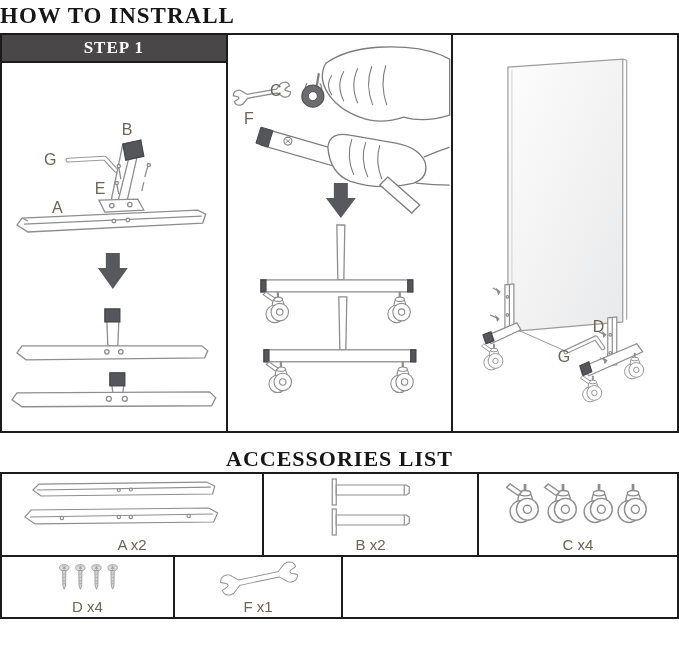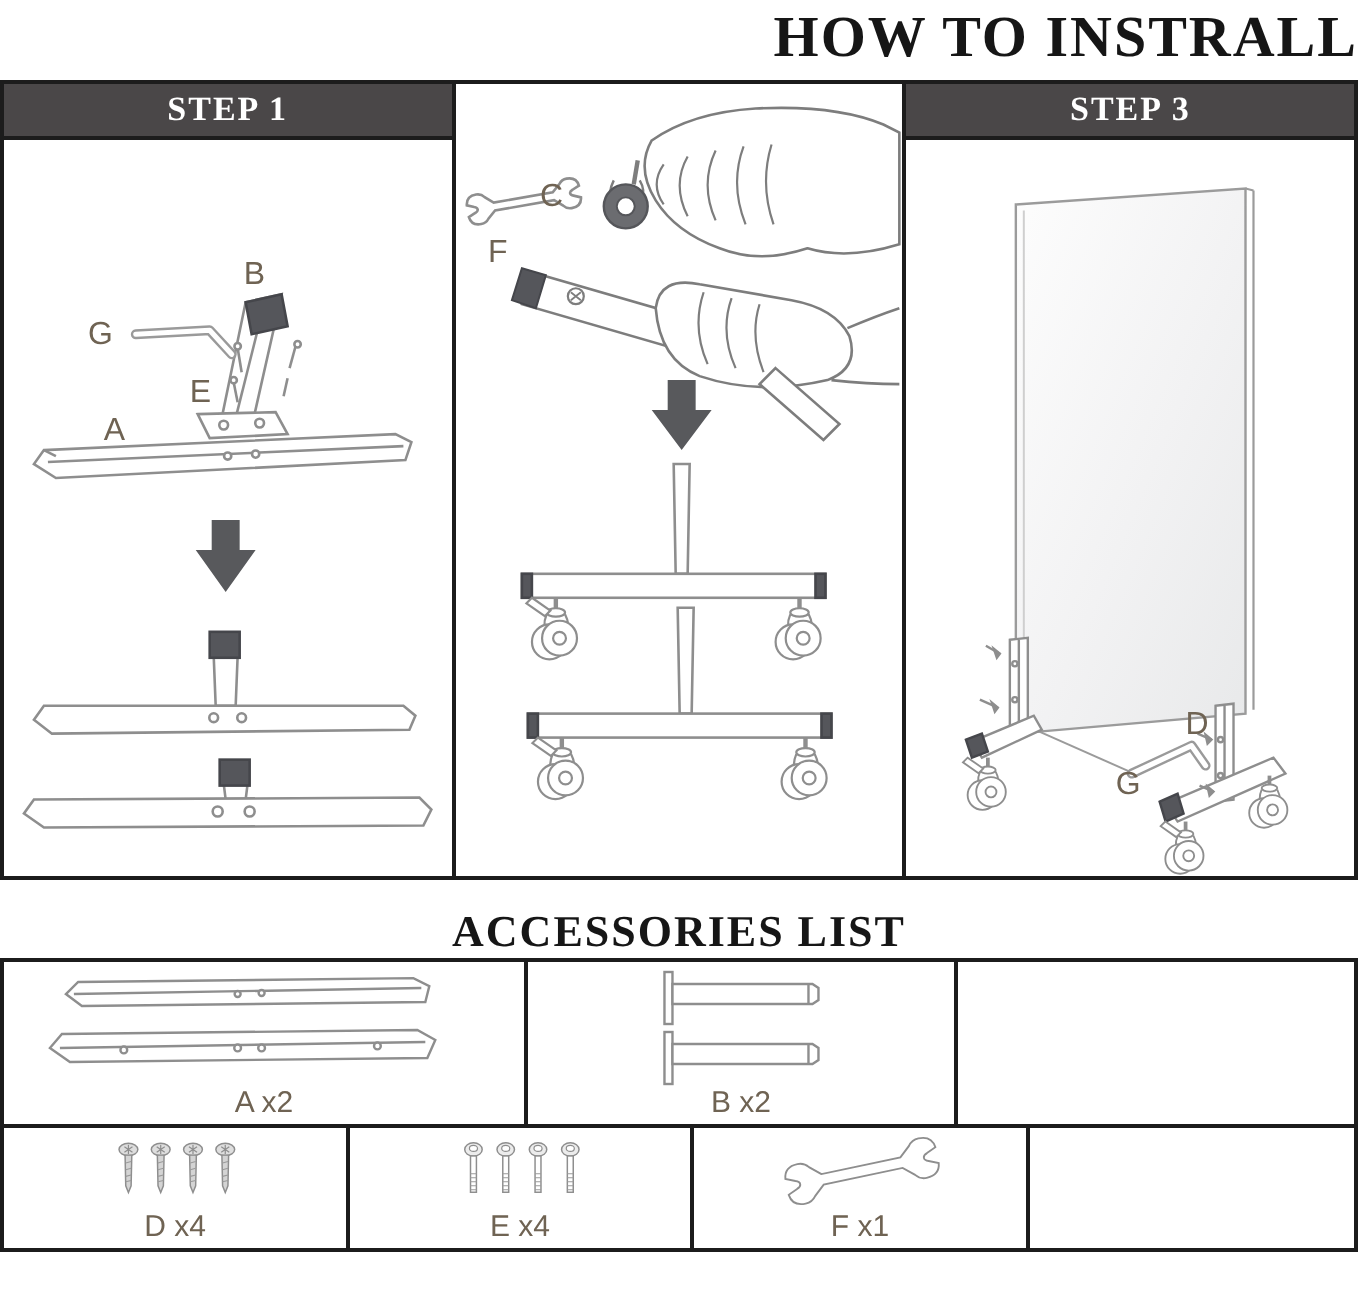--- a/index.html
+++ b/index.html
@@ -1,19 +1,19 @@
 <!DOCTYPE html>
 <html><head>
 <meta charset="utf-8">
 <style>
   html,body{margin:0;padding:0;background:#fff;}
   body{width:679px;height:656px;overflow:hidden;font-family:"Liberation Sans",sans-serif;}
   .main-title{
-    margin:3px 0 4px 0;text-align:right;color:#161616;
-    font-family:"Liberation Serif",serif;font-weight:bold;font-size:29px;letter-spacing:1px;
+    margin:3px 0 4px 0;text-align:left;color:#161616;
+    font-family:"Liberation Serif",serif;font-weight:bold;font-size:23px;letter-spacing:1px;
   }
   .steps{display:flex;border:2px solid #1c1c1c;box-sizing:border-box;width:679px;}
   .step-col{flex:1;display:flex;flex-direction:column;min-width:0;}
   .step-col.divider{border-right:2px solid #1c1c1c;}
   .step-header{
     background:#4a4748;color:#fff;text-align:center;height:26px;line-height:26px;
     font-family:"Liberation Serif",serif;font-weight:bold;font-size:17px;letter-spacing:1px;
     border-bottom:2px solid #1c1c1c;
   }
   .step-panel{height:368px;background:#fff;}
@@ -165,21 +165,20 @@
           <rect x="36" y="315" width="5" height="12" fill="#55565b" stroke="#45464b"></rect>
           <rect x="183" y="315" width="5" height="12" fill="#55565b" stroke="#45464b"></rect>
         </g>
         <use href="#castb-def" transform="translate(53,327) scale(0.92)"></use>
         <use href="#cast-def" transform="translate(175,327) scale(0.92)"></use>
       </svg>
     </div>
   </div>
 
   <div class="step-col">
-    <div class="step-header">STEP 3</div>
     <div class="step-panel">
       <svg viewBox="0 0 224 368">
         <defs>
           <linearGradient id="mirGrad" x1="0" y1="0" x2="1" y2="1">
             <stop offset="0" stop-color="#fdfdfd"></stop>
             <stop offset="0.55" stop-color="#f2f2f3"></stop>
             <stop offset="1" stop-color="#e8e9ea"></stop>
           </linearGradient>
         </defs>
         <g>
@@ -254,40 +253,40 @@
           <rect x="62" y="3" width="4" height="26"></rect>
           <polygon points="66,9 136,9 139,11 139,17 136,19 66,19"></polygon>
           <line x1="134" y1="9" x2="134" y2="19"></line>
           <rect x="62" y="33" width="4" height="26"></rect>
           <polygon points="66,39 136,39 139,41 139,47 136,49 66,49"></polygon>
           <line x1="134" y1="39" x2="134" y2="49"></line>
         </g>
       </svg>
       <div class="acc-label">B x2</div>
     </div>
+    <div class="acc-cell" style="flex:1">
+      <svg class="acc-icon" viewBox="0 0 190 60">
+        <use href="#castb-def" transform="translate(42,8) scale(1.15)"></use>
+        <use href="#castb-def" transform="translate(80,8) scale(1.15)"></use>
+        <use href="#cast-def" transform="translate(116,8) scale(1.15)"></use>
+        <use href="#cast-def" transform="translate(150,8) scale(1.15)"></use>
+      </svg>
+      <div class="acc-label">C x4</div>
+    </div>
   </div>
   <div class="acc-row second">
     <div class="acc-cell divider" style="flex:0 0 173px">
       <svg class="acc-icon" viewBox="0 0 160 58">
         <use href="#screw-def" transform="translate(46,8)"></use>
         <use href="#screw-def" transform="translate(70,8)"></use>
         <use href="#screw-def" transform="translate(94,8)"></use>
         <use href="#screw-def" transform="translate(118,8)"></use>
       </svg>
       <div class="acc-label">D x4</div>
     </div>
-    <div class="acc-cell divider" style="flex:0 0 172px">
-      <svg class="acc-icon" viewBox="0 0 160 58">
-        <use href="#bolt-def" transform="translate(46,8)"></use>
-        <use href="#bolt-def" transform="translate(70,8)"></use>
-        <use href="#bolt-def" transform="translate(94,8)"></use>
-        <use href="#bolt-def" transform="translate(118,8)"></use>
-      </svg>
-      <div class="acc-label">E x4</div>
-    </div>
     <div class="acc-cell divider" style="flex:0 0 168px">
       <svg class="acc-icon" viewBox="0 0 160 58">
         <g transform="translate(22,12) rotate(-12 60 17)">
           <use href="#wrench-shape" fill="#fff" stroke="#8e8e8e" stroke-width="1.4"></use>
         </g>
       </svg>
       <div class="acc-label">F x1</div>
     </div>
   </div>
 </div>

